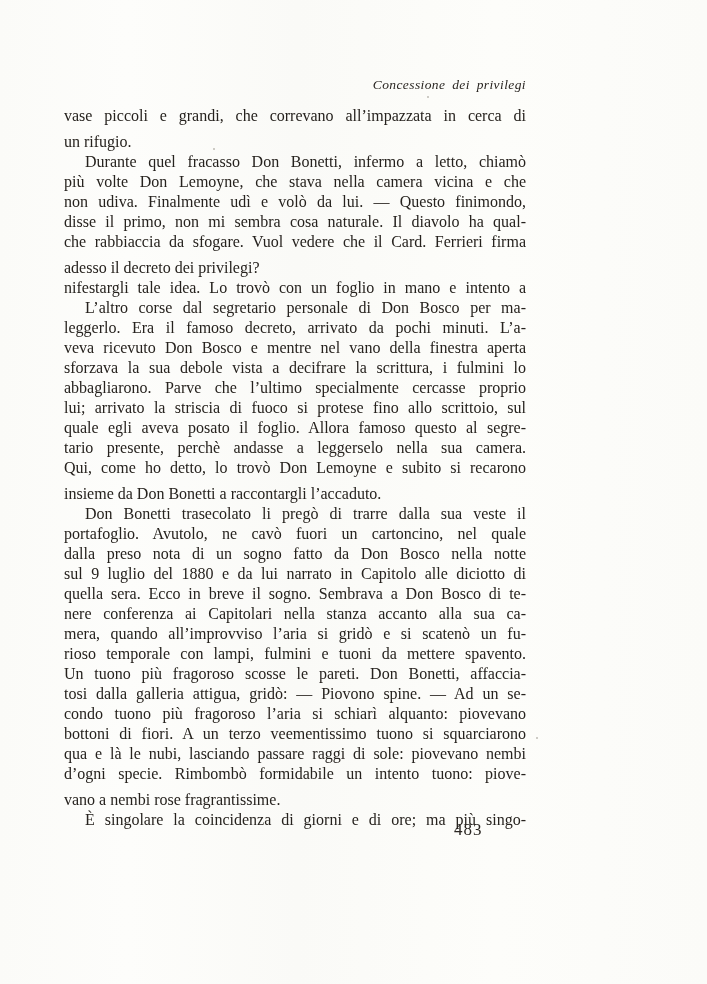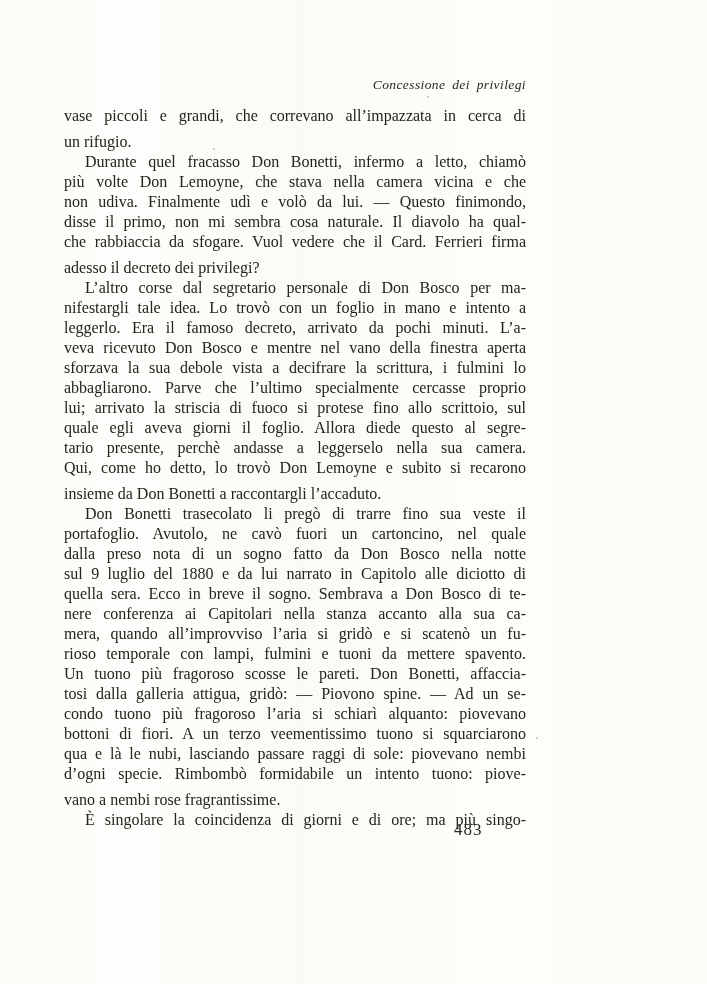--- a/index.html
+++ b/index.html
@@ -73,32 +73,32 @@
 
 <div class="body-text">
     <div class="line">vase piccoli e grandi, che correvano all’impazzata in cerca di</div>
     <div class="line last">un rifugio.</div>
     <div class="line indent">Durante quel fracasso Don Bonetti, infermo a letto, chiamò</div>
     <div class="line">più volte Don Lemoyne, che stava nella camera vicina e che</div>
     <div class="line">non udiva. Finalmente udì e volò da lui. — Questo finimondo,</div>
     <div class="line">disse il primo, non mi sembra cosa naturale. Il diavolo ha qual-</div>
     <div class="line">che rabbiaccia da sfogare. Vuol vedere che il Card. Ferrieri firma</div>
     <div class="line last">adesso il decreto dei privilegi?</div>
+    <div class="line">nifestargli tale idea. Lo trovò con un foglio in mano e intento a</div>
     <div class="line indent">L’altro corse dal segretario personale di Don Bosco per ma-</div>
-    <div class="line">nifestargli tale idea. Lo trovò con un foglio in mano e intento a</div>
     <div class="line">leggerlo. Era il famoso decreto, arrivato da pochi minuti. L’a-</div>
     <div class="line">veva ricevuto Don Bosco e mentre nel vano della finestra aperta</div>
     <div class="line">sforzava la sua debole vista a decifrare la scrittura, i fulmini lo</div>
     <div class="line">abbagliarono. Parve che l’ultimo specialmente cercasse proprio</div>
     <div class="line">lui; arrivato la striscia di fuoco si protese fino allo scrittoio, sul</div>
-    <div class="line">quale egli aveva giorni il foglio. Allora diede questo al segre-</div>
+    <div class="line">quale egli aveva posato il foglio. Allora famoso questo al segre-</div>
     <div class="line">tario presente, perchè andasse a leggerselo nella sua camera.</div>
     <div class="line">Qui, come ho detto, lo trovò Don Lemoyne e subito si recarono</div>
     <div class="line last">insieme da Don Bonetti a raccontargli l’accaduto.</div>
-    <div class="line indent">Don Bonetti trasecolato li pregò di trarre fino sua veste il</div>
+    <div class="line indent">Don Bonetti trasecolato li pregò di trarre dalla sua veste il</div>
     <div class="line">portafoglio. Avutolo, ne cavò fuori un cartoncino, nel quale</div>
     <div class="line">dalla preso nota di un sogno fatto da Don Bosco nella notte</div>
     <div class="line">sul 9 luglio del 1880 e da lui narrato in Capitolo alle diciotto di</div>
     <div class="line">quella sera. Ecco in breve il sogno. Sembrava a Don Bosco di te-</div>
     <div class="line">nere conferenza ai Capitolari nella stanza accanto alla sua ca-</div>
     <div class="line">mera, quando all’improvviso l’aria si gridò e si scatenò un fu-</div>
     <div class="line">rioso temporale con lampi, fulmini e tuoni da mettere spavento.</div>
     <div class="line">Un tuono più fragoroso scosse le pareti. Don Bonetti, affaccia-</div>
     <div class="line">tosi dalla galleria attigua, gridò: — Piovono spine. — Ad un se-</div>
     <div class="line">condo tuono più fragoroso l’aria si schiarì alquanto: piovevano</div>

